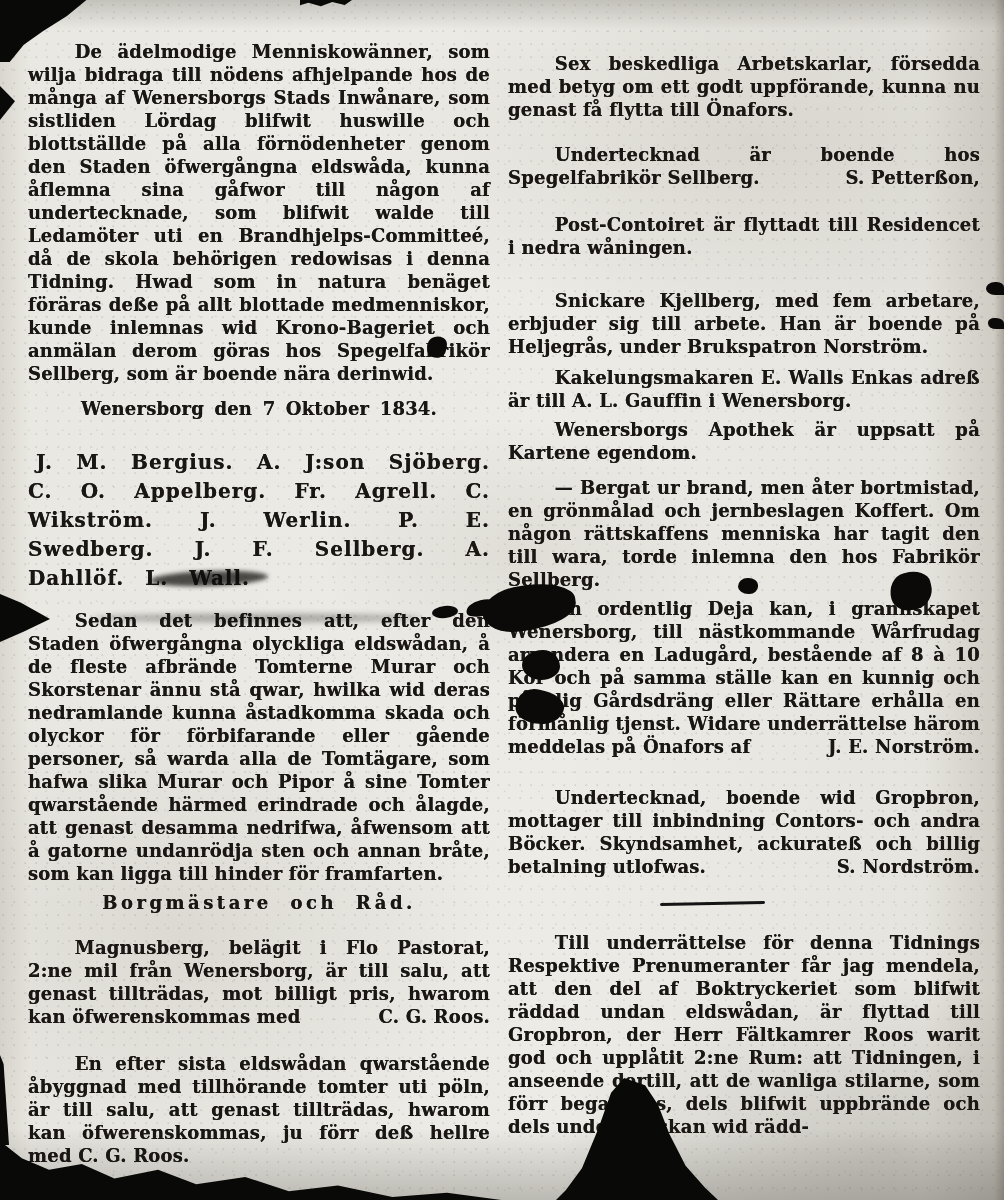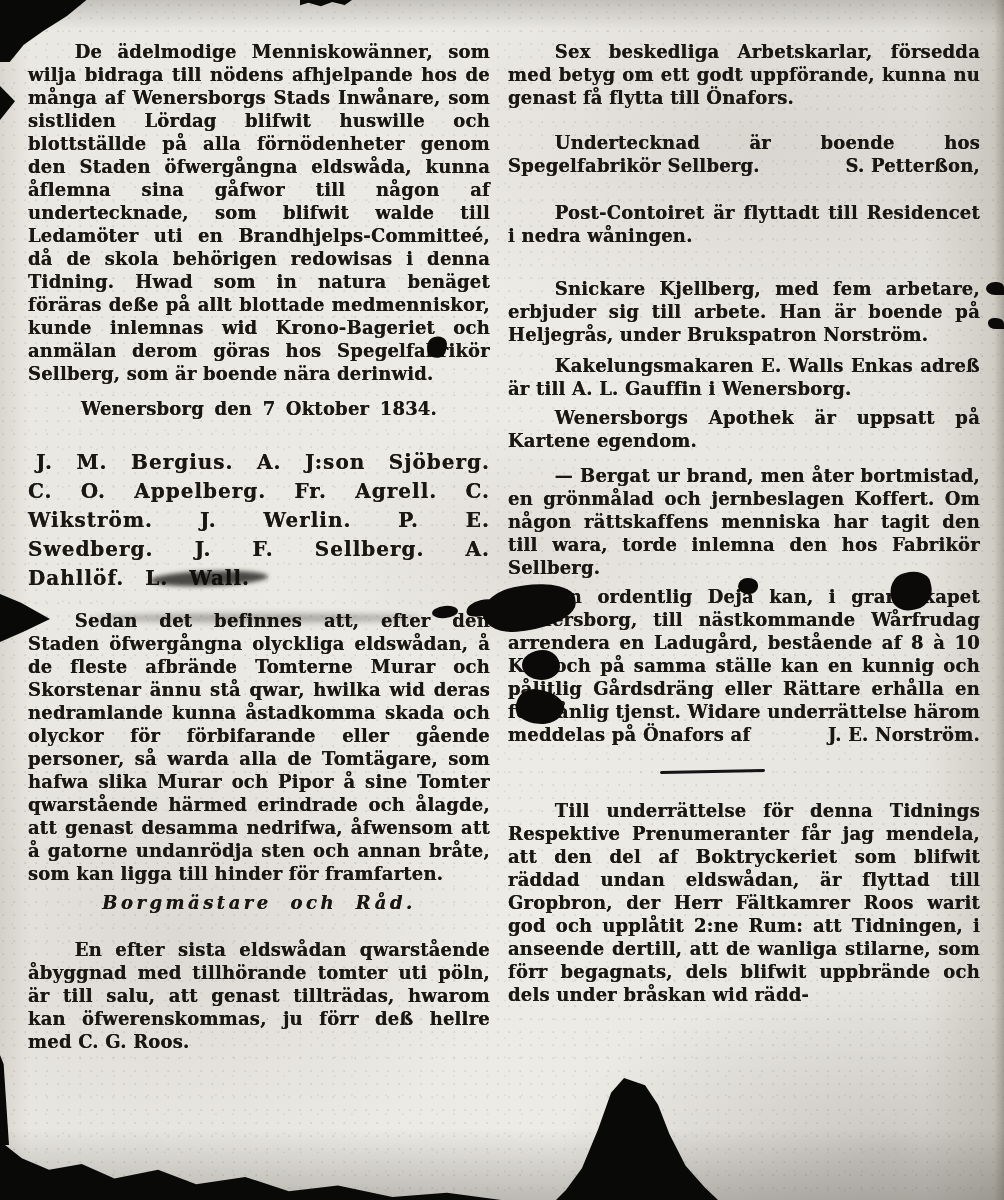--- a/index.html
+++ b/index.html
@@ -17,26 +17,26 @@
       radial-gradient(circle at 70% 65%, rgba(40,36,30,.16) 0 .5px, transparent 1.3px);
       background-size:11px 13px,17px 19px;}
   .paper::after{content:"";position:absolute;inset:0;background:
       linear-gradient(180deg, rgba(60,57,50,.22), transparent 2.5%),
       linear-gradient(0deg, rgba(60,57,50,.28), transparent 6%),
       radial-gradient(ellipse 500px 260px at 88% 96%, rgba(70,66,58,.18), transparent 65%);}
   
   .col{position:absolute;color:#191613;font-weight:700;font-size:18px;line-height:23px;
        letter-spacing:.2px;text-align:justify;text-shadow:0 0 .6px rgba(25,22,18,.85);}
   .col-left{left:28px;top:40px;width:462px;}
-  .col-right{left:508px;top:40px;width:472px;}
+  .col-right{left:508px;top:52px;width:472px;}
   .para{margin:0;text-indent:2.6em;}
   .sig{float:right;text-indent:0;padding-left:14px;}
   .sig-line{text-align:right;padding-right:36px;}
   .dateline{margin:12px;text-align:center;text-indent:0;word-spacing:4px;}
-  .council{margin:0;text-align:center;text-indent:0;letter-spacing:3.5px;word-spacing:9px;font-style:italic;}
+  .council{margin:0;text-align:center;text-indent:0;letter-spacing:3.5px;word-spacing:9px;}
   .signatures{margin:0;text-indent:.4em;font-size:20px;line-height:29px;word-spacing:13px;
               letter-spacing:1px;}
   .divider{width:105px;height:3px;background:#141414;border-radius:2px;
            margin:24px 0 0 152px;transform:rotate(-1.2deg);}
   
   .mt6{margin-top:6px}.mt8{margin-top:8px}.mt10{margin-top:28px}.mt12{margin-top:12px}.mt16{margin-top:16px}.mt22{margin-top:22px}
   .mt24{margin-top:24px}.mt26{margin-top:26px}.mt30{margin-top:30px}
   
   .torn{position:absolute;background:#090908;}
   .t-tl{left:0;top:0;width:108px;height:62px;
@@ -78,32 +78,34 @@
 
 <div class="stage">
   <div class="paper"></div>
 
   <div class="col col-left">
     <p class="para">De ädelmodige Menniskowänner, som wilja bidraga till nödens afhjelpande hos de många af Wenersborgs Stads Inwånare, som sistliden Lördag blifwit huswille och blottställde på alla förnödenheter genom den Staden öfwergångna eldswåda, kunna åflemna sina gåfwor till någon af undertecknade, som blifwit walde till Ledamöter uti en Brandhjelps-Committeé, då de skola behörigen redowisas i denna Tidning. Hwad som in natura benäget föräras deße på allt blottade medmenniskor, kunde inlemnas wid Krono-Bageriet och anmälan derom göras hos Spegelfabrikör Sellberg, som är boende nära derinwid.</p>
     <p class="dateline mt12">Wenersborg den 7 Oktober 1834.</p>
     <p class="signatures mt10">J. M. Bergius. A. J:son Sjöberg. C. O. Appelberg. Fr. Agrell. C. Wikström. J. Werlin. P. E. Swedberg. J. F. Sellberg. A. Dahllöf. L. Wall.</p>
     <p class="para mt16">Sedan det befinnes att, efter den Staden öfwergångna olyckliga eldswådan, å de fleste afbrände Tomterne Murar och Skorstenar ännu stå qwar, hwilka wid deras nedramlande kunna åstadkomma skada och olyckor för förbifarande eller gående personer, så warda alla de Tomtägare, som hafwa slika Murar och Pipor å sine Tomter qwarstående härmed erindrade och ålagde, att genast desamma nedrifwa, åfwensom att å gatorne undanrödja sten och annan bråte, som kan ligga till hinder för framfarten.</p>
     <p class="council mt6">Borgmästare och Råd.</p>
+    <p class="para mt22"><span>Magnusberg, belägit i Flo Pastorat, 2:ne mil från Wenersborg, är till salu, att genast tillträdas, mot billigt pris, hwarom kan öfwerenskommas med</span><span class="sig">C. G. Roos.</span></p>
     <p class="para mt24">En efter sista eldswådan qwarstående åbyggnad med tillhörande tomter uti pöln, är till salu, att genast tillträdas, hwarom kan öfwerenskommas, ju förr deß hellre med C. G. Roos.</p>
   </div>
 
   <div class="col col-right">
     <p class="para">Sex beskedliga Arbetskarlar, försedda med betyg om ett godt uppförande, kunna nu genast få flytta till Önafors.</p>
     <p class="para mt22"><span>Undertecknad är boende hos Spegelfabrikör Sellberg.</span><span class="sig">S. Petterßon,</span></p>
     <p class="para mt24">Post-Contoiret är flyttadt till Residencet i nedra wåningen.</p>
     <p class="para mt30">Snickare Kjellberg, med fem arbetare, erbjuder sig till arbete. Han är boende på Heljegrås, under Brukspatron Norström.</p>
     <p class="para mt8">Kakelungsmakaren E. Walls Enkas adreß är till A. L. Gauffin i Wenersborg.</p>
     <p class="para mt6">Wenersborgs Apothek är uppsatt på Kartene egendom.</p>
     <p class="para mt12">— Bergat ur brand, men åter bortmistad, en grönmålad och jernbeslagen Koffert. Om någon rättskaffens menniska har tagit den till wara, torde inlemna den hos Fabrikör Sellberg.</p>
     <p class="para mt6"><span>En ordentlig Deja kan, i grannskapet Wenersborg, till nästkommande Wårfrudag arrendera en Ladugård, bestående af 8 à 10 Kor och på samma ställe kan en kunnig och pålitlig Gårdsdräng eller Rättare erhålla en förmånlig tjenst. Widare underrättelse härom meddelas på Önafors af</span><span class="sig">J. E. Norström.</span></p>
+    <p class="para mt10"><span>Undertecknad, boende wid Gropbron, mottager till inbindning Contors- och andra Böcker. Skyndsamhet, ackurateß och billig betalning utlofwas.</span><span class="sig">S. Nordström.</span></p>
     <div class="divider"></div>
     <p class="para mt26">Till underrättelse för denna Tidnings Respektive Prenumeranter får jag mendela, att den del af Boktryckeriet som blifwit räddad undan eldswådan, är flyttad till Gropbron, der Herr Fältkamrer Roos warit god och upplåtit 2:ne Rum: att Tidningen, i anseende dertill, att de wanliga stilarne, som förr begagnats, dels blifwit uppbrände och dels under bråskan wid rädd-</p>
   </div>
 
   <div class="torn t-tl"></div>
   <div class="torn t-topedge"></div>
   <div class="torn t-lnotch"></div>
   <div class="torn t-lwedge"></div>
   <div class="torn t-bl"></div>
   <div class="torn t-lstrip"></div>

